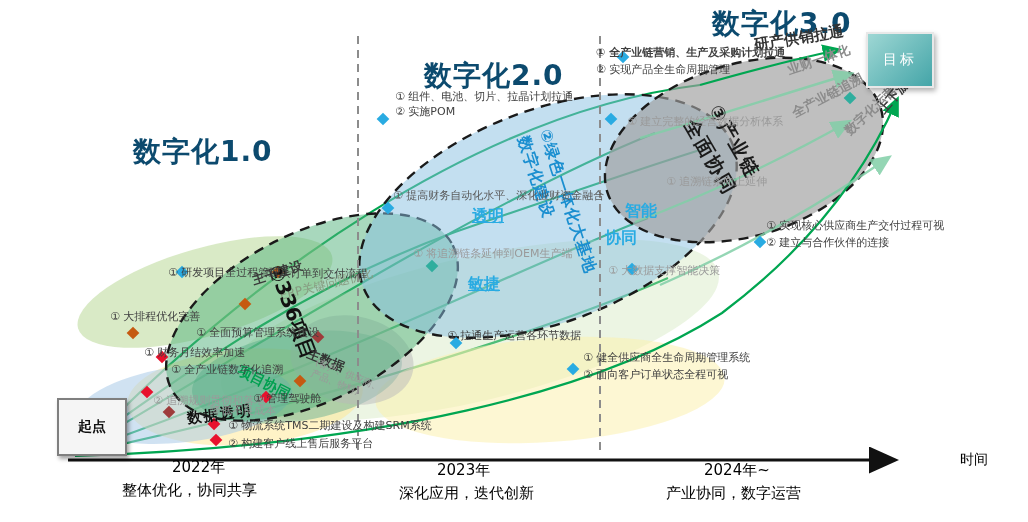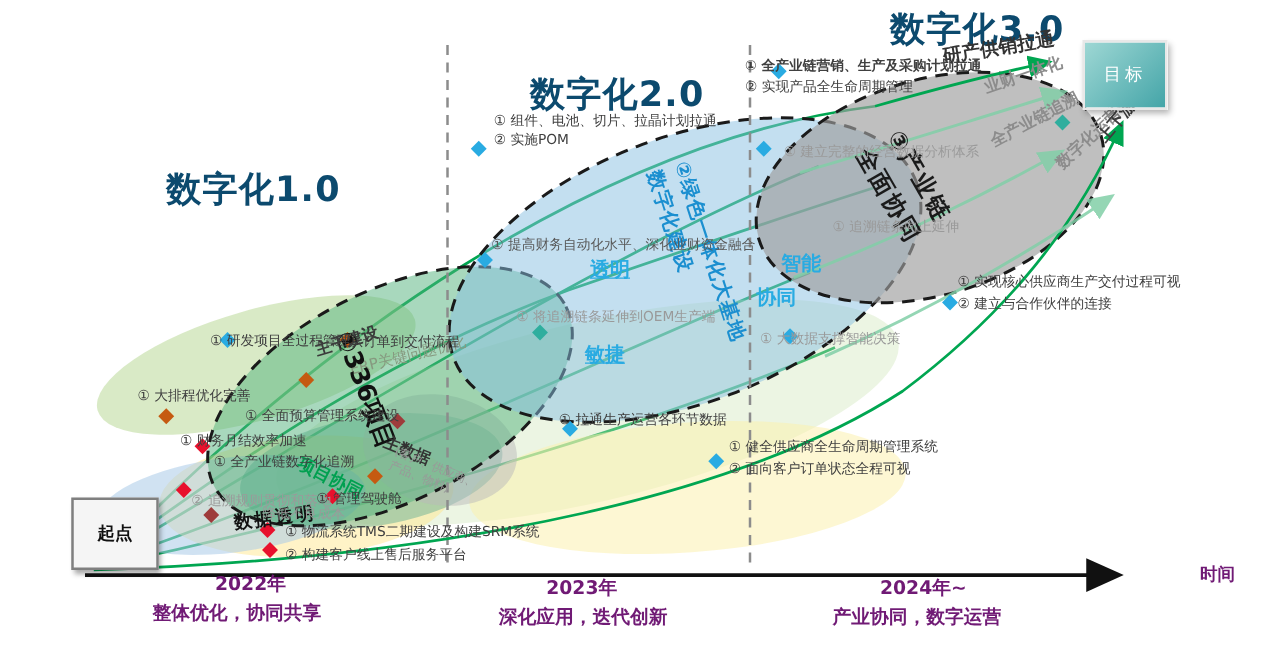--- a/index.html
+++ b/index.html
@@ -39,21 +39,21 @@
   .l-zhugan{left:250px;top:272px;transform:rotate(-17deg);font-size:13px;color:#3a3a3a;}
   .l-erp{left:278px;top:288px;transform:rotate(-14deg);font-size:12px;color:#86997f;font-weight:normal;}
   .l-336{left:287px;top:261px;transform:rotate(69deg);font-size:20px;color:#111;}
   .l-xmxt{left:243px;top:362px;transform:rotate(27deg);font-size:14px;color:#00A050;}
   .l-zsj{left:311px;top:345px;transform:rotate(22deg);font-size:13px;color:#333;}
   .l-zsj2{left:318px;top:356px;transform:rotate(22deg);font-size:9.5px;color:#999;font-weight:normal;width:78px;white-space:normal;line-height:1.25;}
   .l-sjtm{left:186px;top:409px;transform:rotate(-7deg);font-size:14.5px;color:#111;letter-spacing:2px;}
   .l-green2{left:556px;top:126px;transform:rotate(72deg);font-size:16px;color:#1B8FD0;line-height:1.45;letter-spacing:1px;}
   .l-gray3{left:727px;top:99px;transform:rotate(60deg);font-size:19px;color:#1a1a1a;line-height:1.5;letter-spacing:2px;}
   
-  .xl{position:absolute;font-size:15px;font-weight:bold;color:#701a75;white-space:nowrap;z-index:30;}
+  .xl{position:absolute;font-size:15px;font-weight:normal;color:#000000;white-space:nowrap;z-index:30;}
   .x2022{left:172px;top:458px;} .x2022s{left:122px;top:481px;}
   .x2023{left:437px;top:461px;text-align:right;} .x2023s{left:399px;top:484px;}
   .x2024{left:704px;top:461px;text-align:right;} .x2024s{left:666px;top:484px;}
   .l-time{left:960px;top:451px;font-size:14px;}
   
   .start-box{position:absolute;left:57px;top:398px;width:66px;height:54px;background:#f5f5f5;
     border:2px solid #7f7f7f;box-shadow:2px 3px 4px rgba(0,0,0,.35);display:flex;align-items:center;
     justify-content:center;font-size:14px;font-weight:bold;color:#111;z-index:40;}
   .goal-box{position:absolute;left:866px;top:32px;width:64px;height:52px;
     background:linear-gradient(135deg,#9ed7d4,#44a5a8);border:2px solid #e8e8e8;

